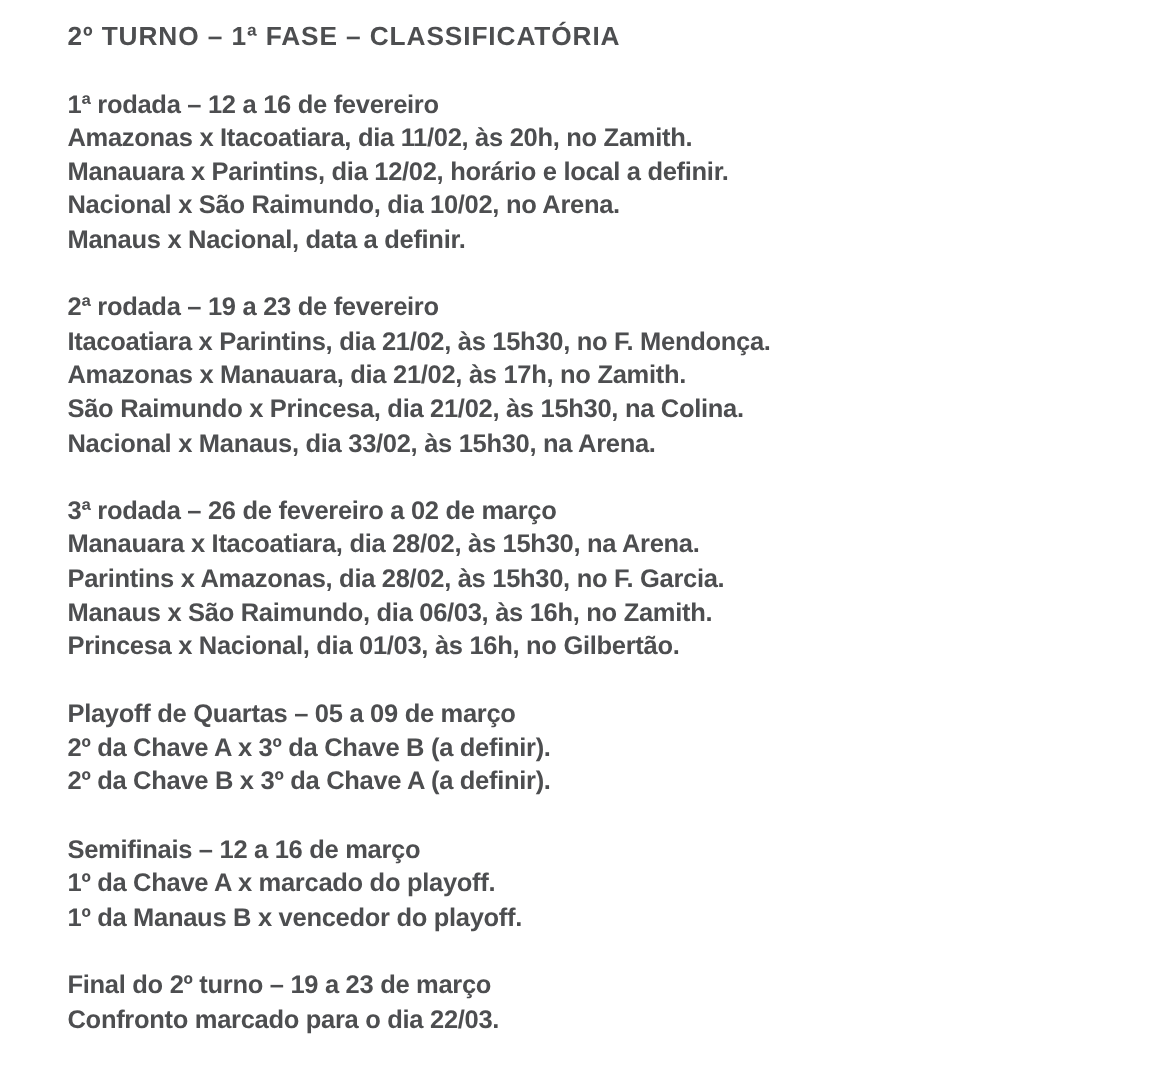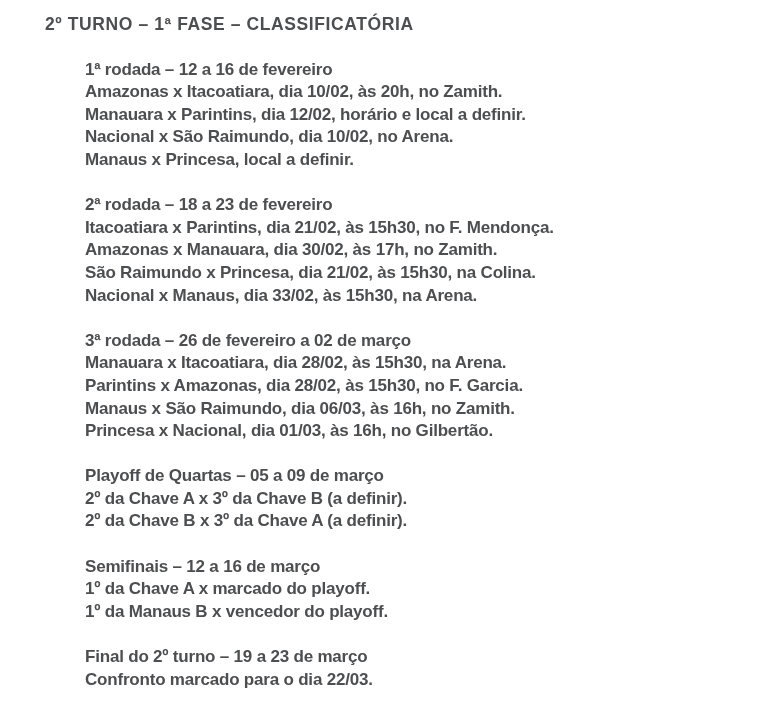--- a/index.html
+++ b/index.html
@@ -20,49 +20,48 @@
   }
   .doc-title {
     font-size: 17.5px;
     line-height: 23px;
     letter-spacing: 0.6px;
     text-transform: uppercase;
     white-space: nowrap;
   }
   .section {
     margin-top: 22.6px;
-    margin-left: 40px;
   }
   .section-heading,
   .match-line {
     font-size: 17px;
     line-height: 22.6px;
     letter-spacing: -0.2px;
     white-space: nowrap;
   }
 </style>
 </head>
 <body>
 
 <div class="doc">
 
   <div class="doc-title">2º TURNO – 1ª FASE – CLASSIFICATÓRIA</div>
 
   <div class="section">
     <div class="section-heading">1ª rodada – 12 a 16 de fevereiro</div>
-    <div class="match-line">Amazonas x Itacoatiara, dia 10/02, às 20h, no Zamith.</div>
+    <div class="match-line">Amazonas x Itacoatiara, dia 11/02, às 20h, no Zamith.</div>
     <div class="match-line">Manauara x Parintins, dia 12/02, horário e local a definir.</div>
     <div class="match-line">Nacional x São Raimundo, dia 10/02, no Arena.</div>
-    <div class="match-line">Manaus x Princesa, local a definir.</div>
+    <div class="match-line">Manaus x Nacional, data a definir.</div>
   </div>
 
   <div class="section">
-    <div class="section-heading">2ª rodada – 18 a 23 de fevereiro</div>
+    <div class="section-heading">2ª rodada – 19 a 23 de fevereiro</div>
     <div class="match-line">Itacoatiara x Parintins, dia 21/02, às 15h30, no F. Mendonça.</div>
-    <div class="match-line">Amazonas x Manauara, dia 30/02, às 17h, no Zamith.</div>
+    <div class="match-line">Amazonas x Manauara, dia 21/02, às 17h, no Zamith.</div>
     <div class="match-line">São Raimundo x Princesa, dia 21/02, às 15h30, na Colina.</div>
     <div class="match-line">Nacional x Manaus, dia 33/02, às 15h30, na Arena.</div>
   </div>
 
   <div class="section">
     <div class="section-heading">3ª rodada – 26 de fevereiro a 02 de março</div>
     <div class="match-line">Manauara x Itacoatiara, dia 28/02, às 15h30, na Arena.</div>
     <div class="match-line">Parintins x Amazonas, dia 28/02, às 15h30, no F. Garcia.</div>
     <div class="match-line">Manaus x São Raimundo, dia 06/03, às 16h, no Zamith.</div>
     <div class="match-line">Princesa x Nacional, dia 01/03, às 16h, no Gilbertão.</div>

